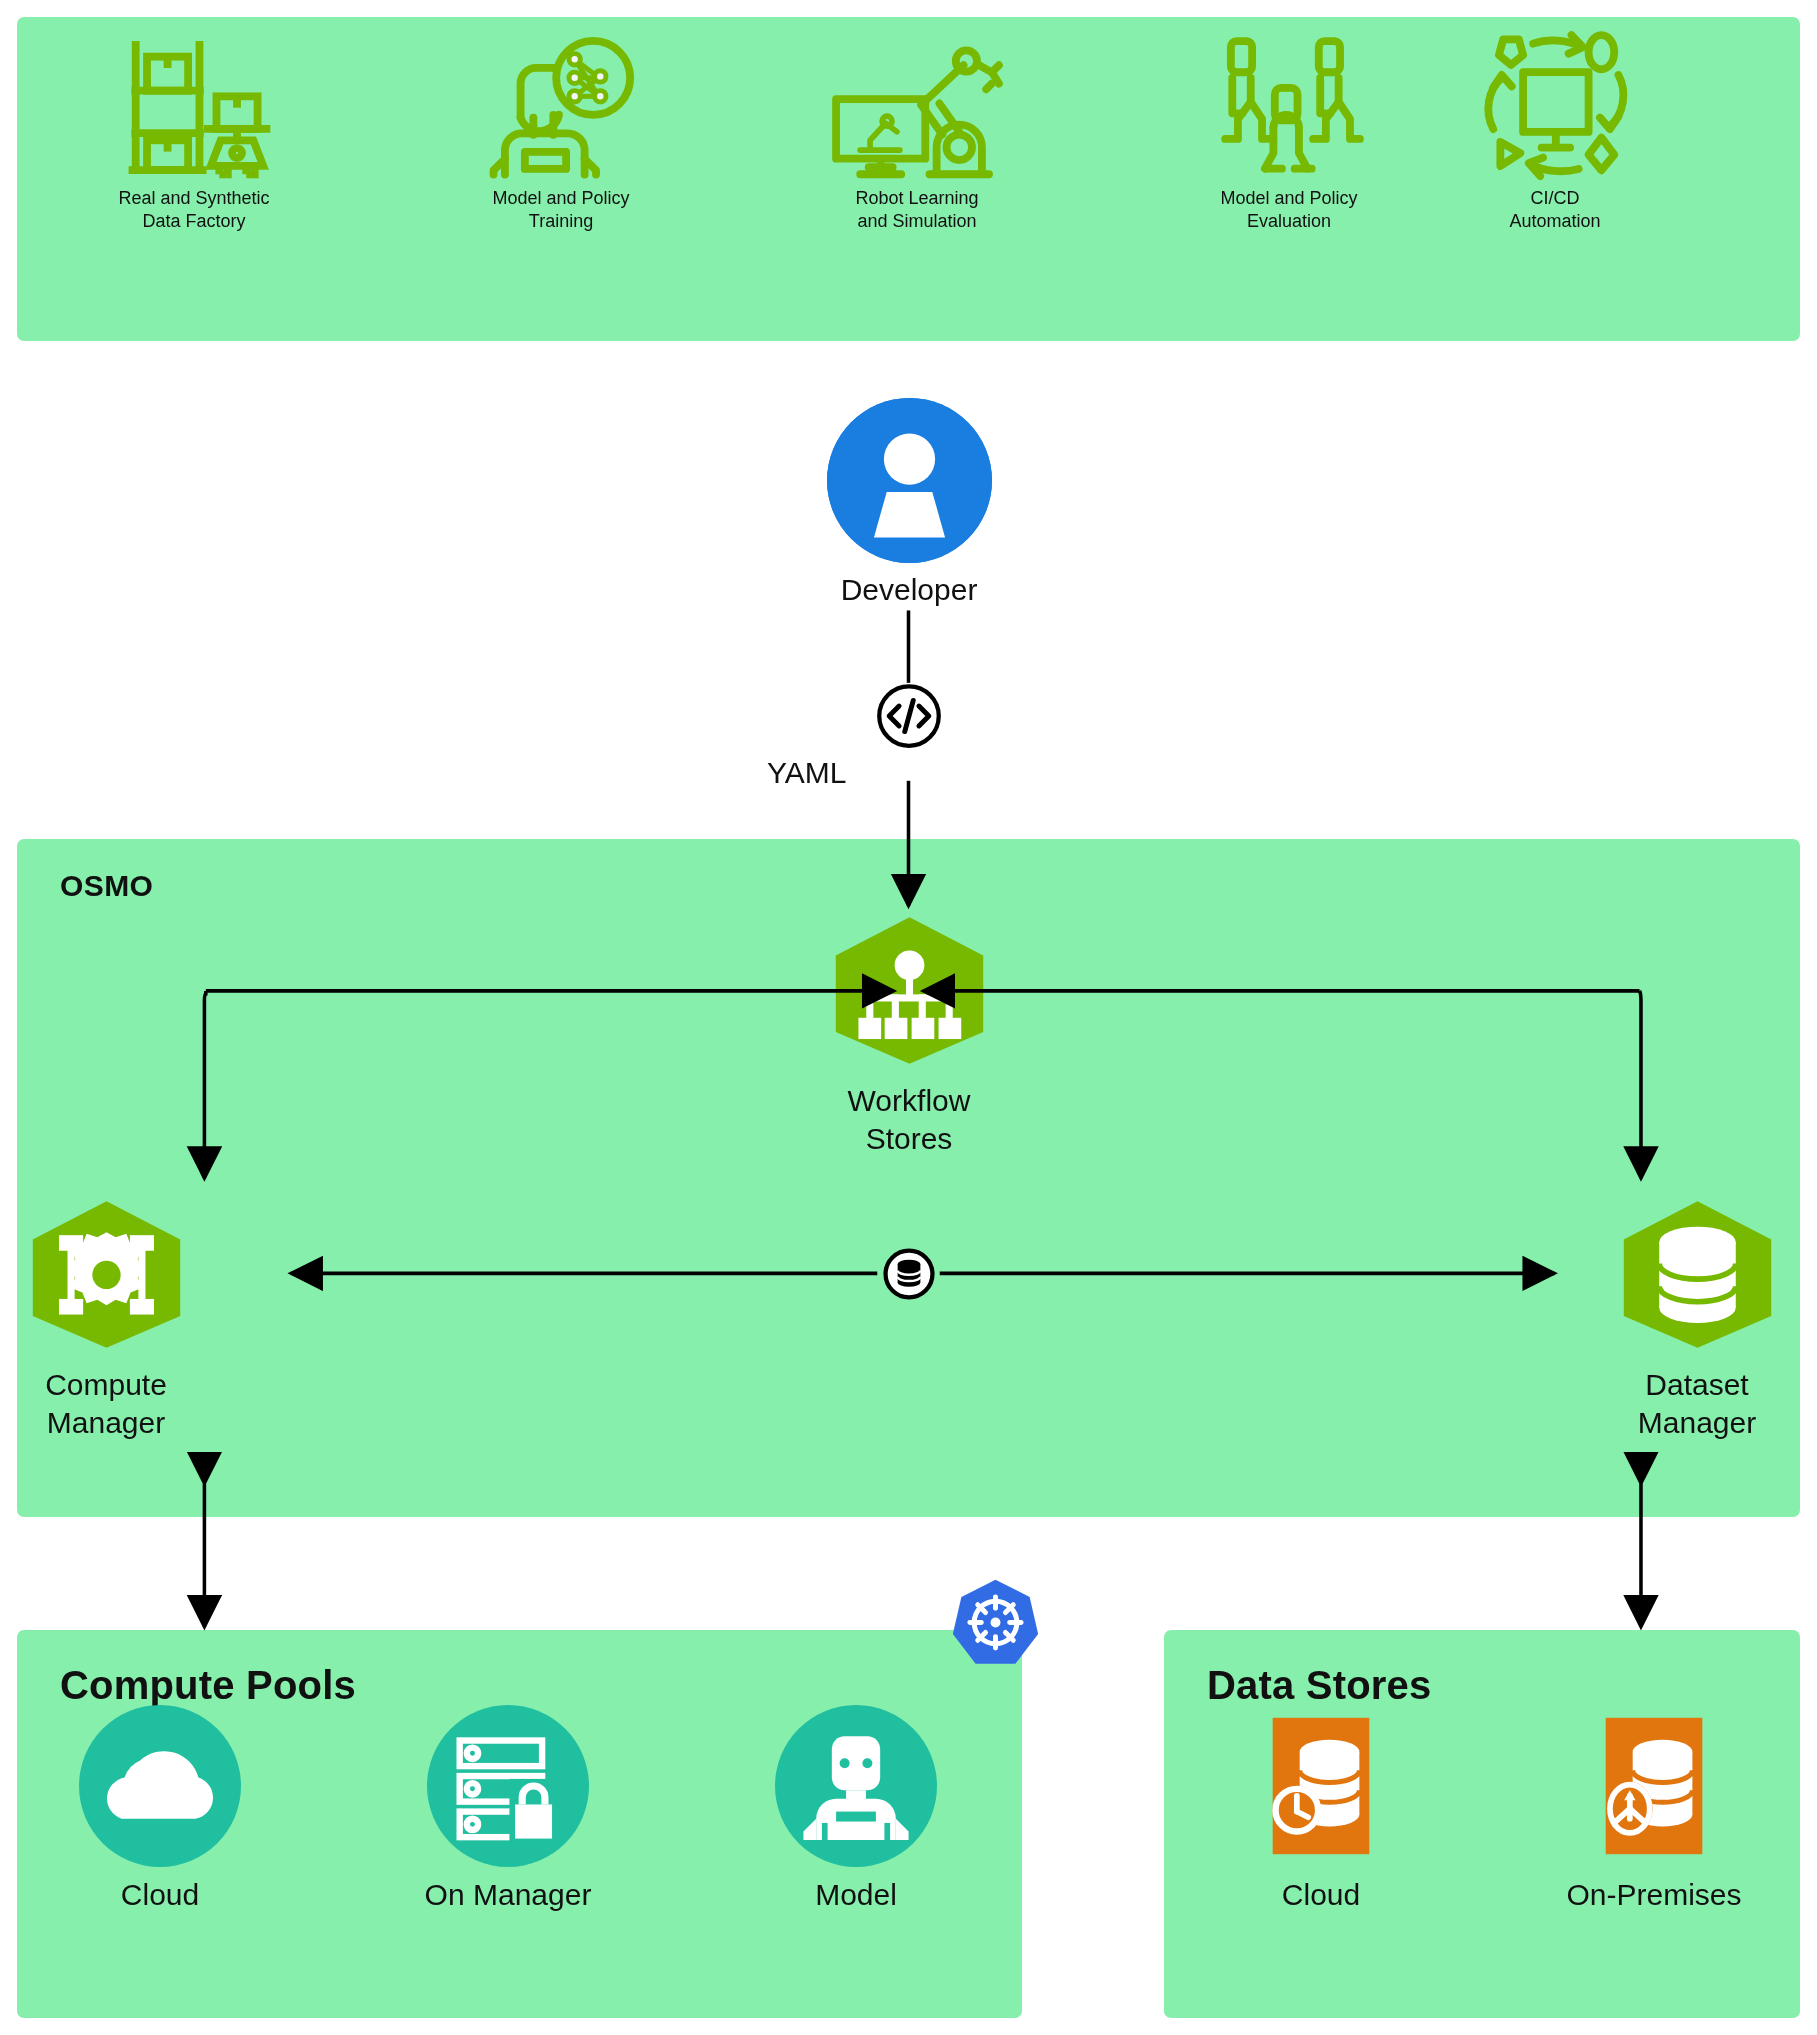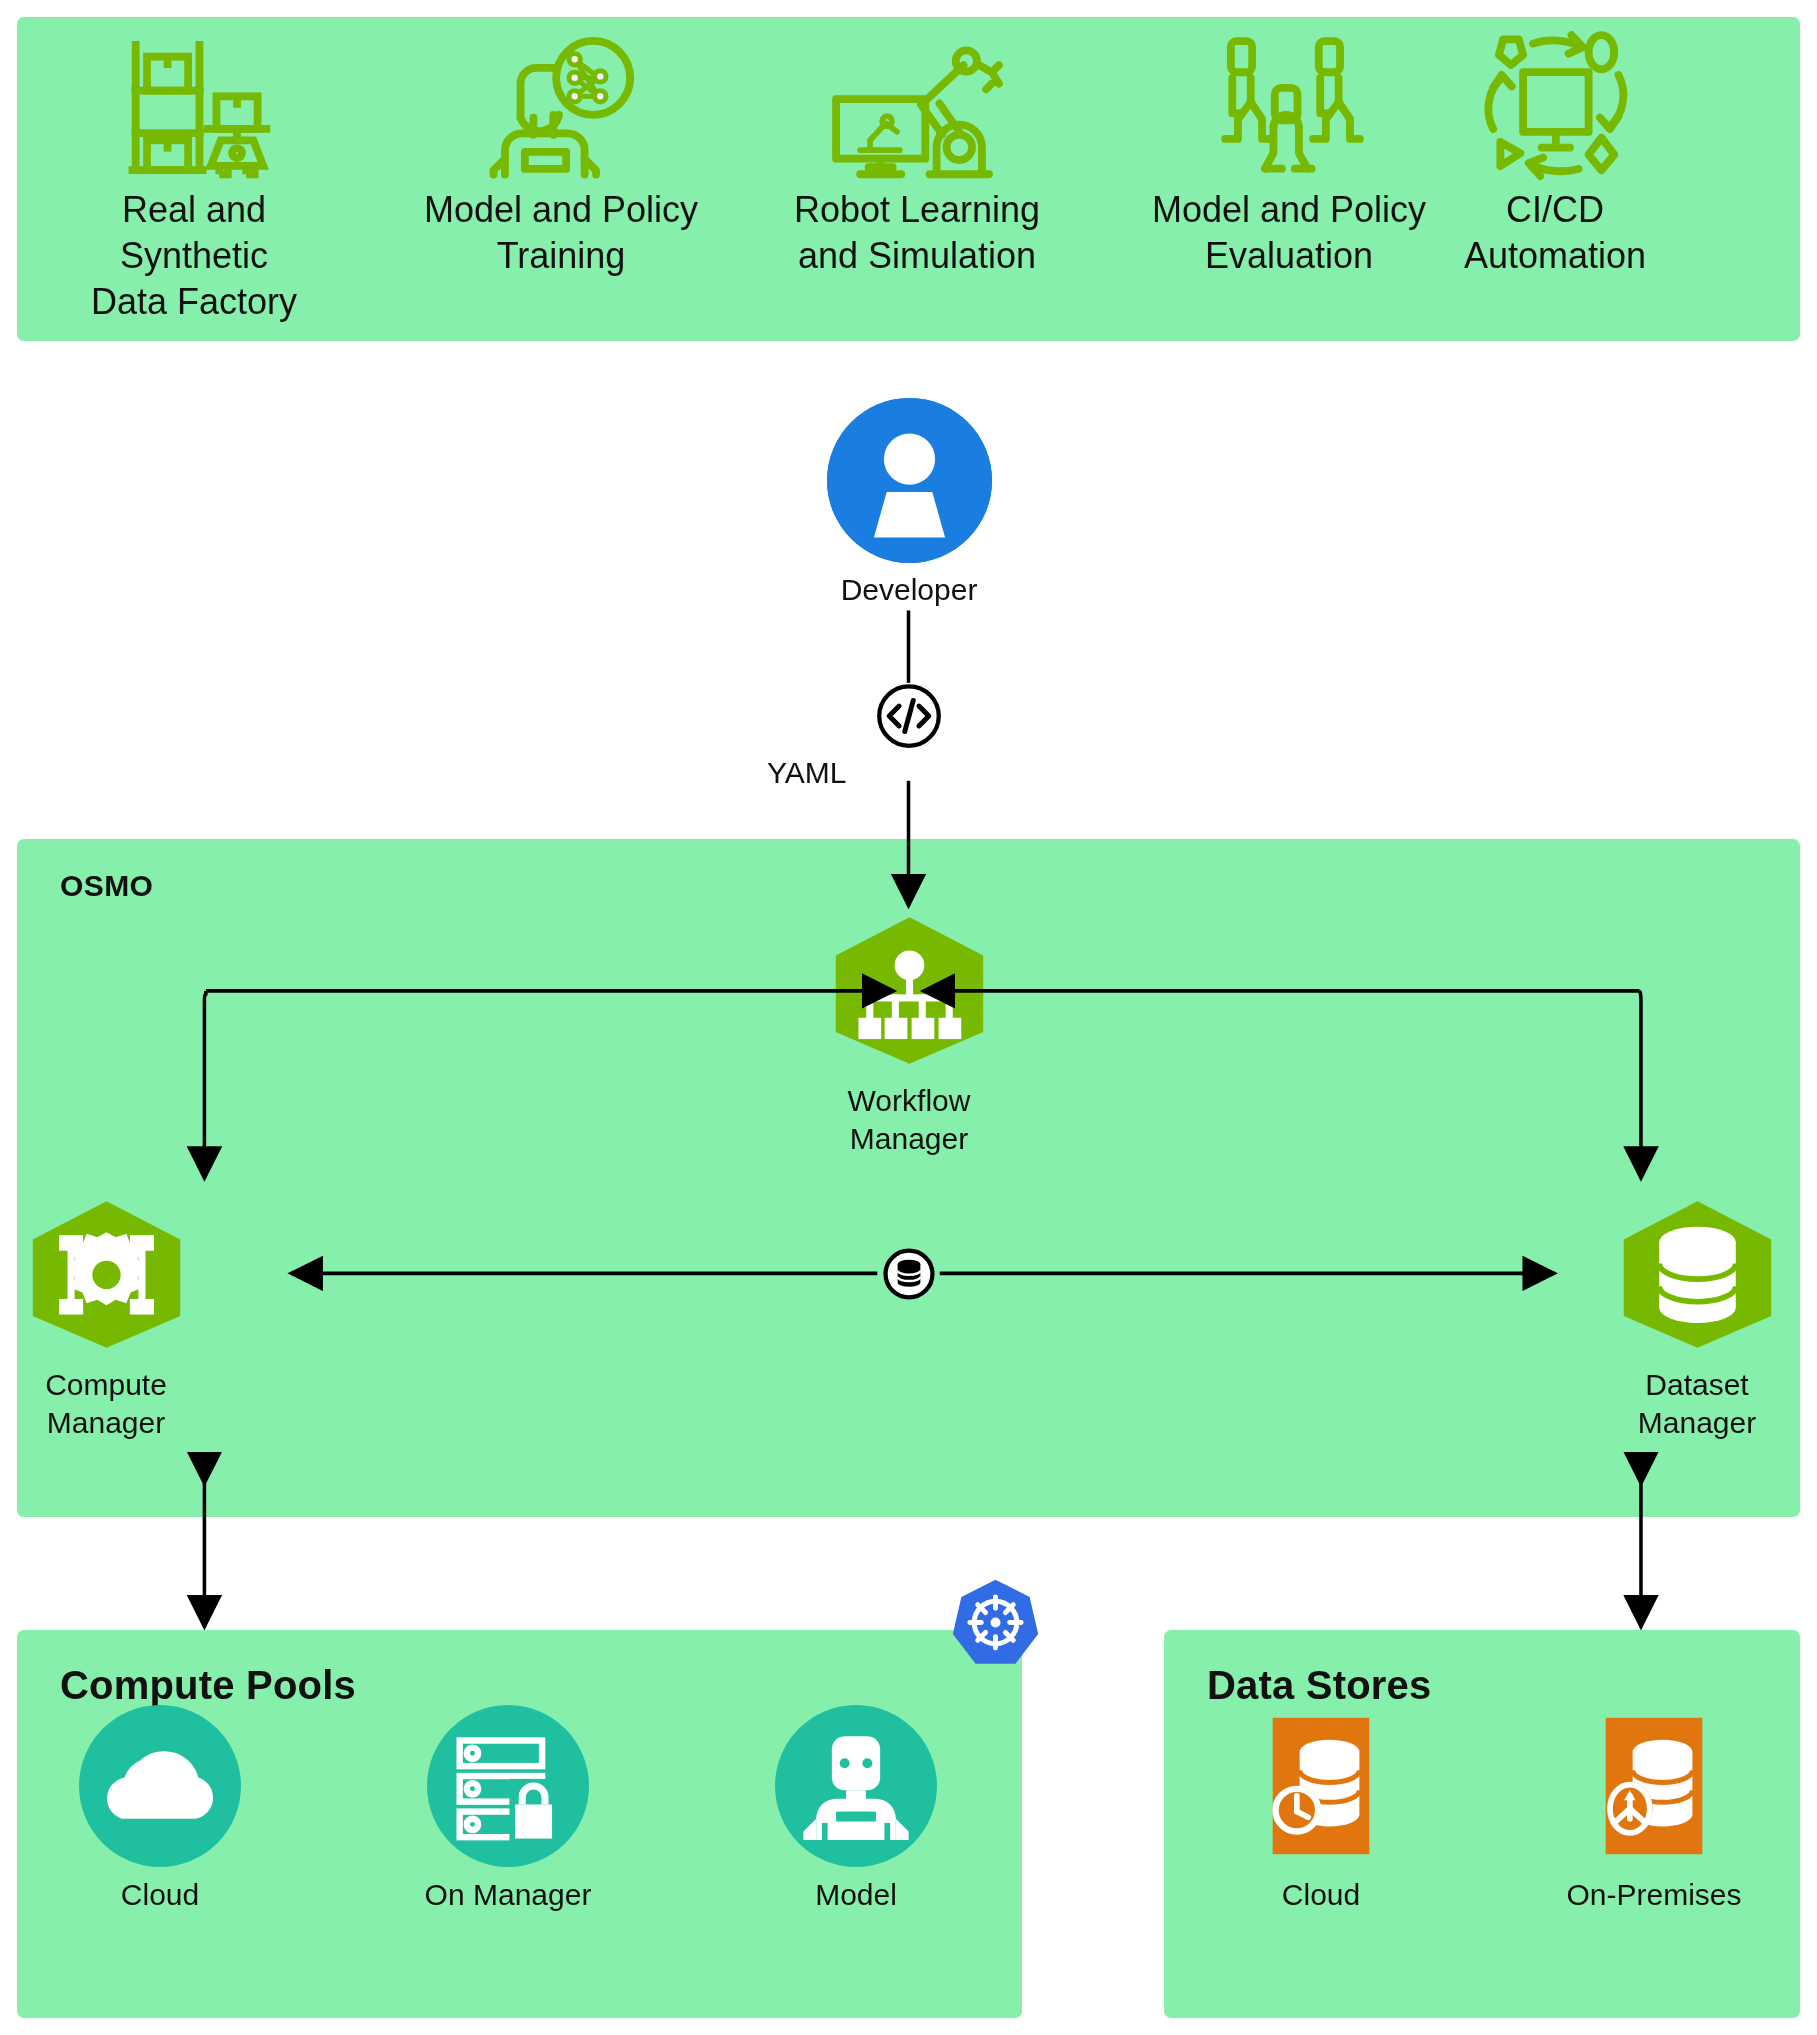--- a/index.html
+++ b/index.html
@@ -30,21 +30,21 @@
     text-align:center;
   }
   .cap .glyph{
     height:153px;
     display:flex;
     align-items:center;
     justify-content:center;
   }
   .cap .caplabel{
     margin-top:5.7px;
-    font-size:36px;
+    font-size:18px;
     line-height:1.28;
     color:#111111;
     white-space:pre-line;
   }
   
   #dev-wrap{ position:absolute; left:767px; top:398px; width:284px; text-align:center; }
   #dev-circle{
     width:165px;height:165px;border-radius:50%;
     background:#1A7EE0;
     margin:0 auto;
@@ -308,21 +308,21 @@
           <rect x="128" y="113" width="10" height="36"></rect>
           <rect x="166" y="113" width="10" height="36"></rect>
           <rect x="43" y="146" width="32" height="30"></rect>
           <rect x="80" y="146" width="32" height="30"></rect>
           <rect x="118" y="146" width="32" height="30"></rect>
           <rect x="156" y="146" width="32" height="30"></rect>
         </g>
       </svg>
     </div>
     <div class="nodelabel">Workflow
-Manager</div>
+Stores</div>
   </div>
 
   <div class="node" id="node-compute">
     <div class="hexholder">
       <svg width="163" height="153" viewBox="0 0 230 215">
         <polygon points="115,4 219,58 219,166 115,211 11,166 11,58" fill="#76B900"></polygon>
         <g fill="#ffffff">
 
           <rect x="48" y="52" width="34" height="22"></rect>
           <rect x="60" y="70" width="10" height="78"></rect>

